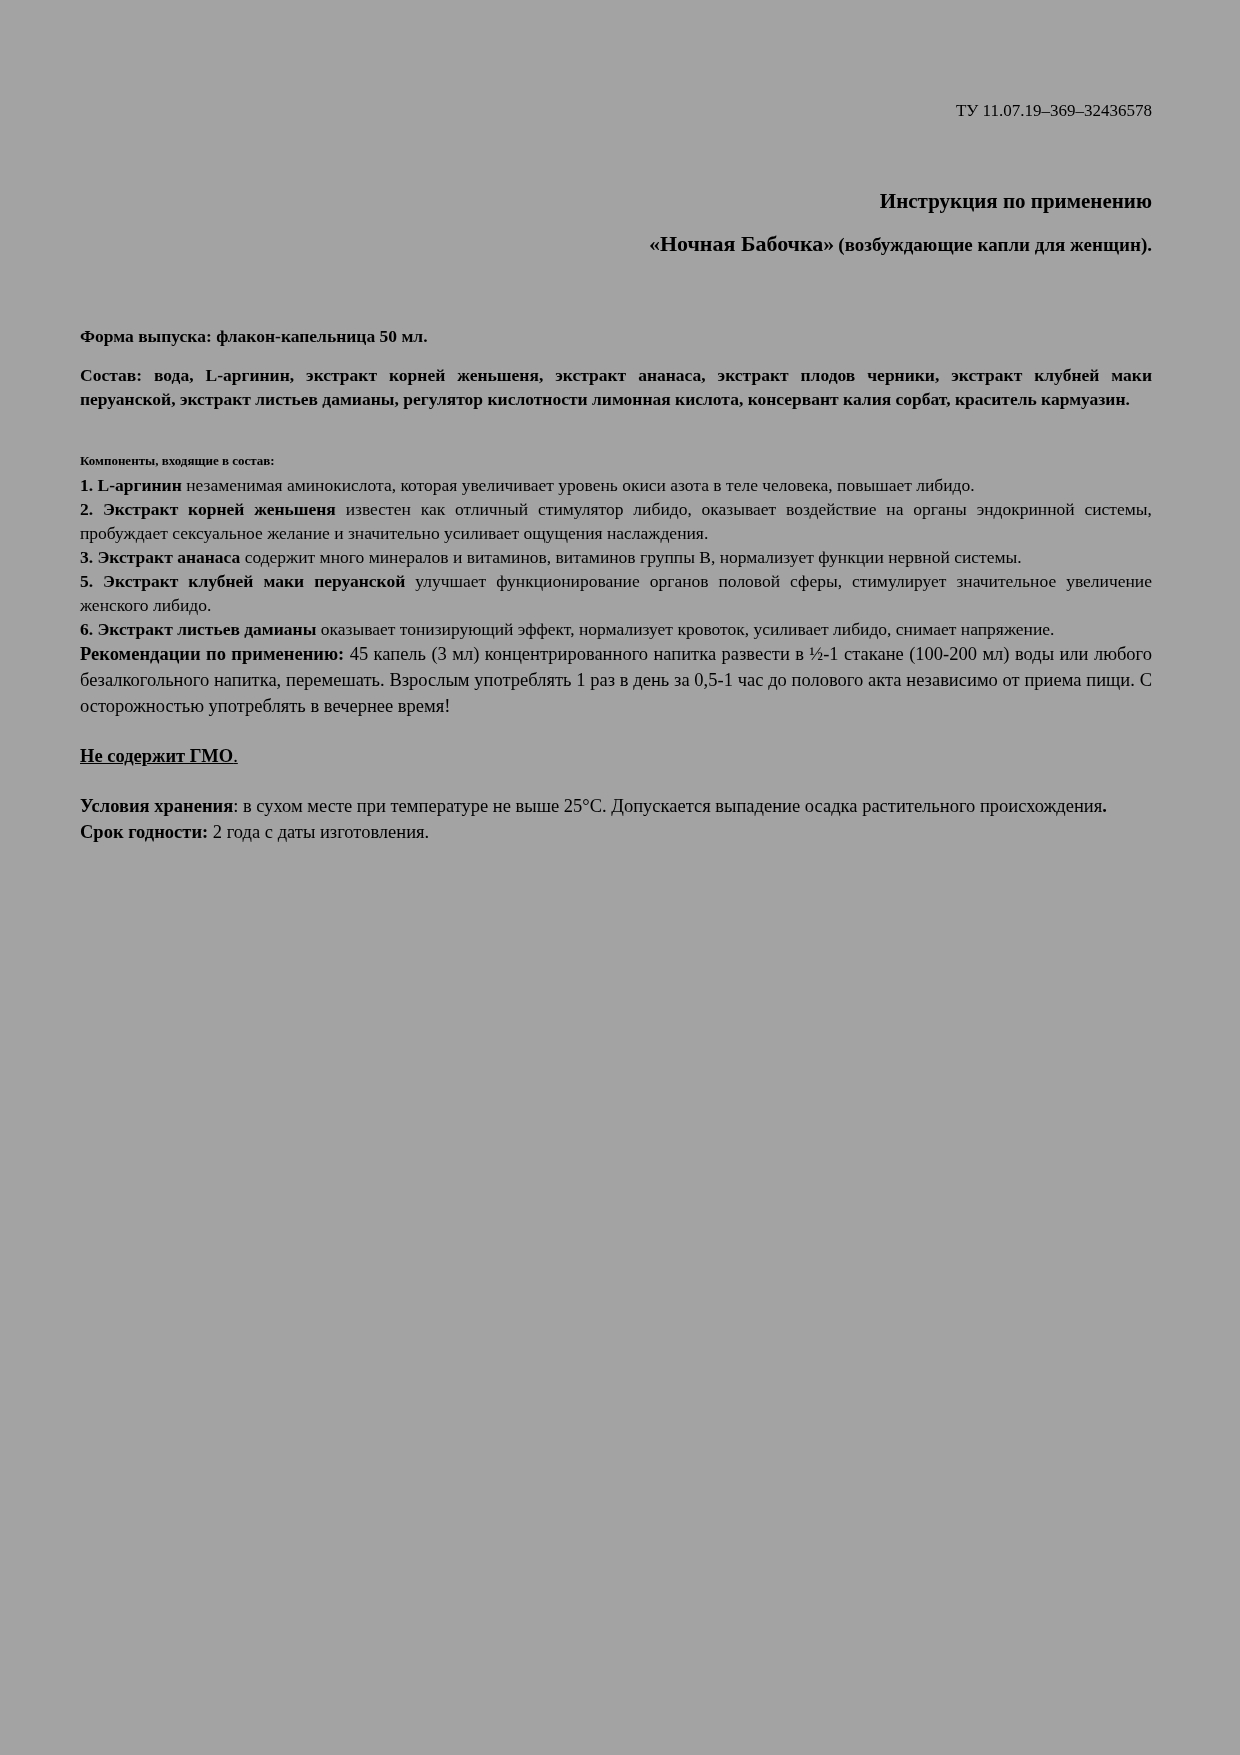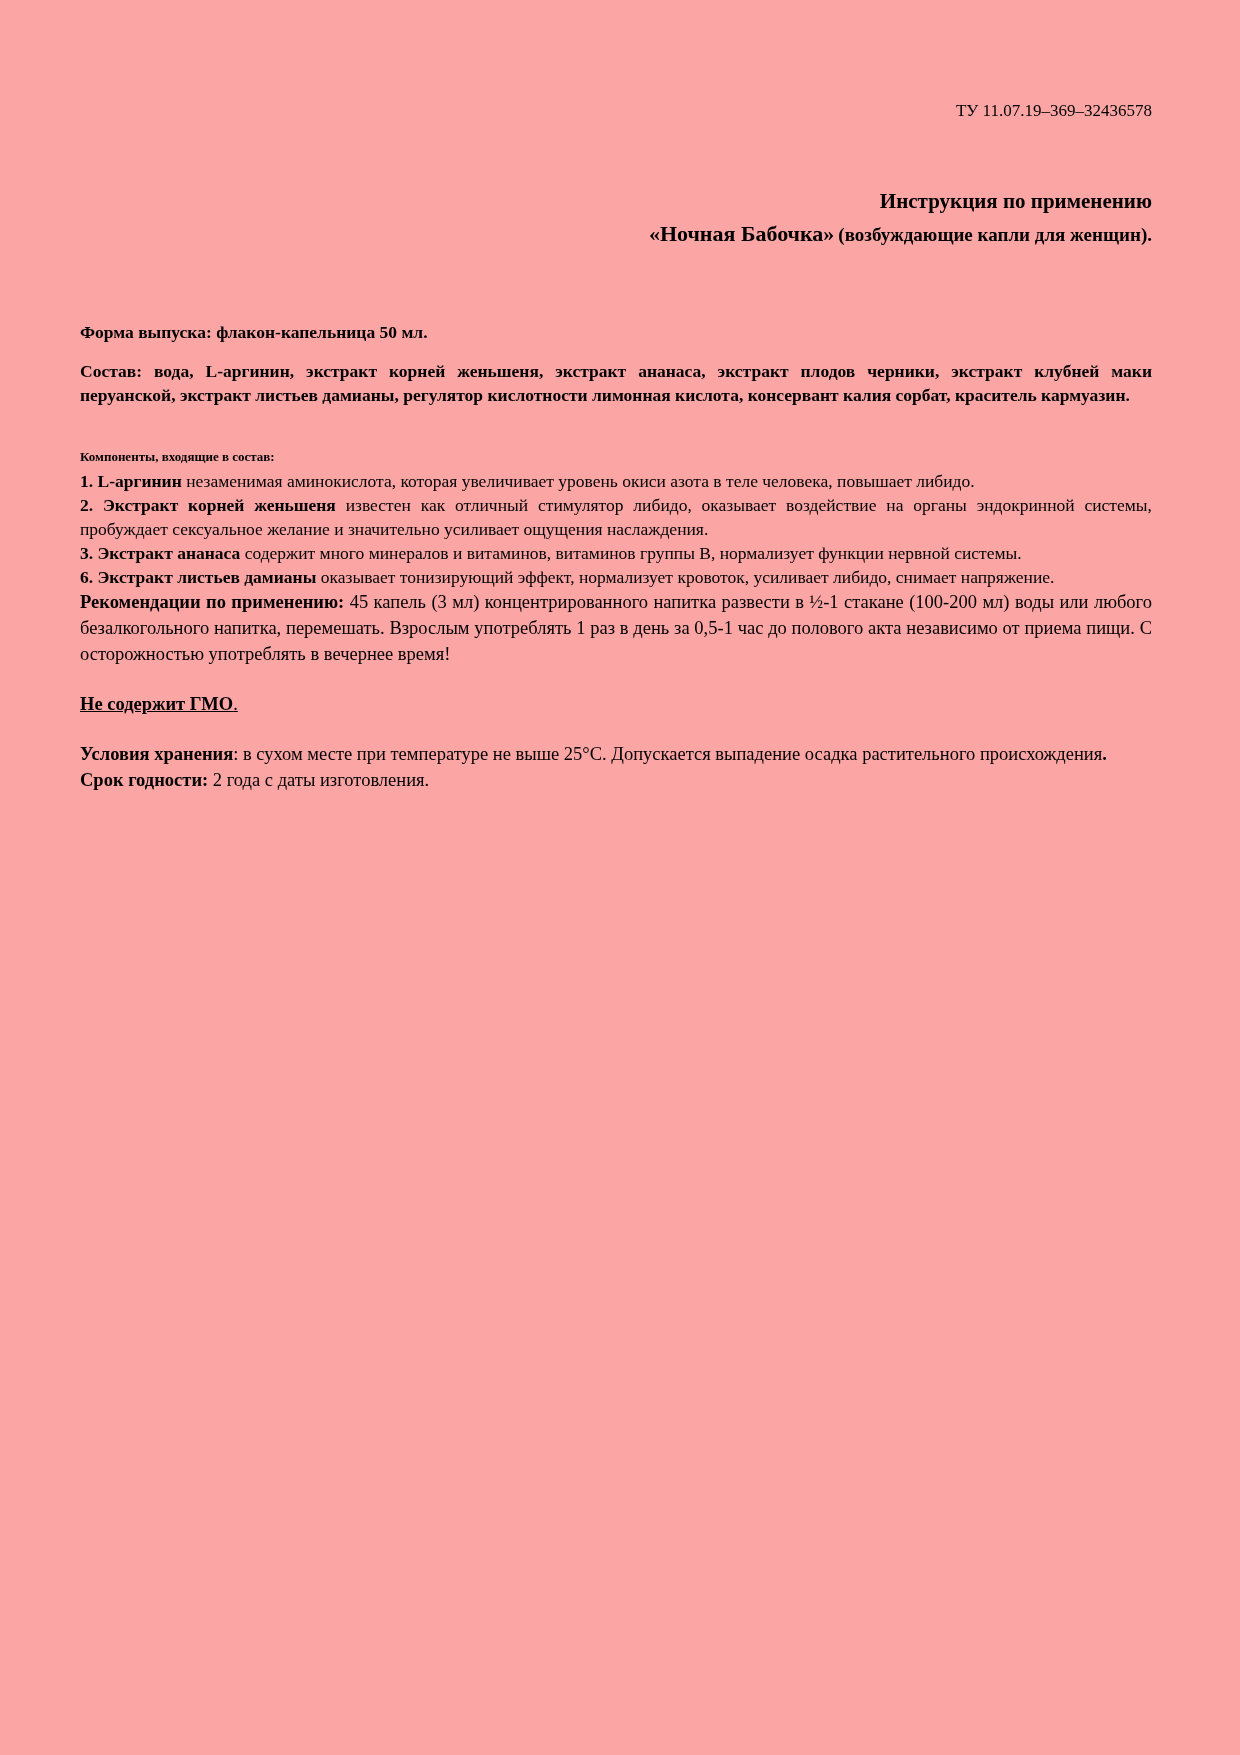--- a/index.html
+++ b/index.html
@@ -1,20 +1,20 @@
 <!DOCTYPE html>
 <html lang="ru"><head>
 <meta charset="utf-8">
 <style>
   html, body { margin: 0; padding: 0; background: #ffffff; }
   .page {
     position: relative;
     width: 1240px;
     height: 1755px;
-    background: #fca5a5;
+    background: #a3a3a3;
     color: #000000;
     font-family: "Liberation Serif", "DejaVu Serif", serif;
     overflow: hidden;
     box-sizing: border-box;
   }
   .content {
     box-sizing: border-box;
     width: 100%;
     padding: 100px 88px 0 80px;
   }
@@ -26,22 +26,22 @@
   .title-block {
     margin-top: 64px;
     text-align: right;
     font-weight: bold;
   }
   .title-line1 {
     font-size: 21px;
     line-height: 30px;
   }
   .title-line2 {
-    line-height: 32px;
-    margin-top: 2px;
+    line-height: 20px;
+    margin-top: 18px;
   }
   .title-name { font-size: 22px; }
   .title-sub  { font-size: 19px; }
   .form-line {
     margin-top: 68px;
     font-size: 17.5px;
     font-weight: bold;
     line-height: 24px;
   }
   .composition {
@@ -103,20 +103,21 @@
 
     <p class="form-line"><span>Форма выпуска:</span> <span>флакон-капельница 50 мл.</span></p>
 
     <p class="composition">Состав: вода, L-аргинин, экстракт корней женьшеня, экстракт ананаса, экстракт плодов черники, экстракт клубней маки перуанской, экстракт листьев дамианы, регулятор кислотности лимонная кислота, консервант калия сорбат, краситель кармуазин.</p>
 
     <p class="components-heading">Компоненты, входящие в состав:</p>
 
     <p class="component-item"><b>1.</b> <b>L-аргинин</b> <span>незаменимая аминокислота, которая увеличивает уровень окиси азота в теле человека, повышает либидо.</span></p>
     <p class="component-item"><b>2.</b> <b>Экстракт корней женьшеня</b> <span>известен как отличный стимулятор либидо, оказывает воздействие на органы эндокринной системы, пробуждает сексуальное желание и значительно усиливает ощущения наслаждения.</span></p>
     <p class="component-item"><b>3.</b> <b>Экстракт ананаса</b> <span>содержит много минералов и витаминов, витаминов группы В, нормализует функции нервной системы.</span></p>
+    <p class="component-item"><b>5.</b> <b>Экстракт клубней маки перуанской</b> <span>улучшает функционирование органов половой сферы, стимулирует значительное увеличение женского либидо.</span></p>
     <p class="component-item"><b>6.</b> <b>Экстракт листьев дамианы</b> <span>оказывает тонизирующий эффект, нормализует кровоток, усиливает либидо, снимает напряжение.</span></p>
 
     <p class="recommendations"><b>Рекомендации по применению:</b> <span>45 капель (3 мл) концентрированного напитка развести в ½-1 стакане (100-200 мл) воды или любого безалкогольного напитка, перемешать. Взрослым употреблять 1 раз в день за 0,5-1 час до полового акта независимо от приема пищи. С осторожностью употреблять в вечернее время!</span></p>
 
     <p class="no-gmo"><b>Не содержит ГМО</b><span>.</span></p>
 
     <p class="storage"><b>Условия хранения</b><span>: в сухом месте при температуре не выше 25°С. Допускается выпадение осадка растительного происхождения</span><b>.</b></p>
 
     <p class="shelf-life"><b>Срок годности:</b> <span>2 года с даты изготовления.</span></p>
 

